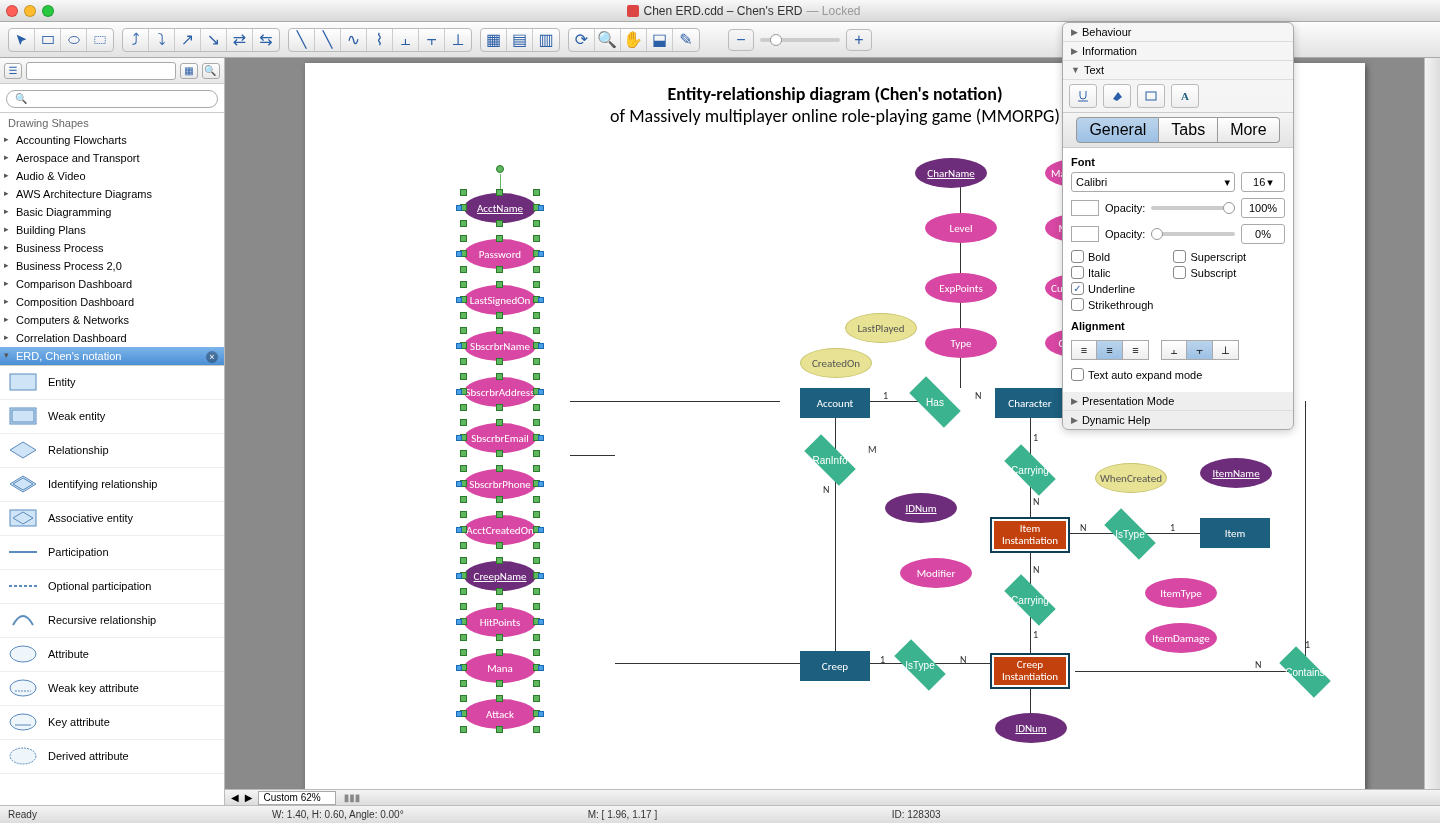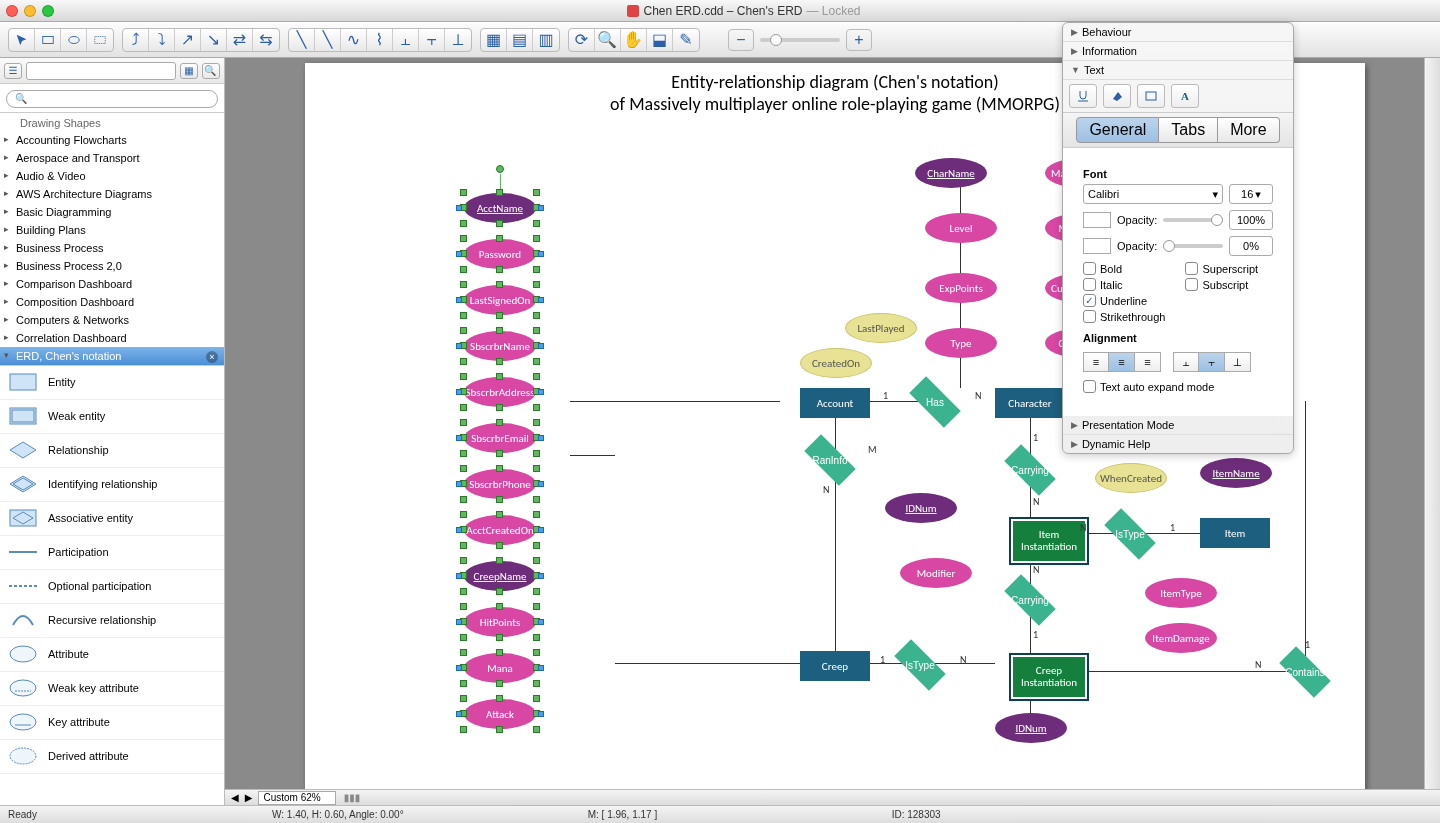--- a/index.html
+++ b/index.html
@@ -27,44 +27,44 @@
 
 .main { display:flex; height: calc(100% - 22px - 36px - 18px); }
 
 
 .sidebar { width:225px; background:#fff; border-right:1px solid #bbb; display:flex; flex-direction:column; overflow:hidden;}
 .sidebar-search1 { height:26px; border-bottom:1px solid #ccc; display:flex; align-items:center; padding:0 4px; gap:4px; background:linear-gradient(#fafafa,#e8e8e8);}
 .sidebar-search1 input { flex:1; height:18px; border:1px solid #aaa; border-radius:3px; font-size:10px; padding:0 4px;}
 .small-icon{width:18px;height:16px;border:1px solid #aaa;border-radius:3px;background:linear-gradient(#fff,#e8e8e8);display:flex;align-items:center;justify-content:center;font-size:10px;color:#2b5fa8;}
 .sidebar-search2 { padding:4px 6px; border-bottom:1px solid #ccc;}
 .sidebar-search2 input{ width:100%; height:18px; border:1px solid #aaa; border-radius:10px; font-size:10px; padding:0 18px 0 8px;}
-.side-heading{ font-size:11px; color:#666; padding:4px 20px 2px; }
+.side-heading{ font-size:11px; color:#666; padding:4px 8px 2px; }
 .side-list{ overflow-y:auto; flex:0 0 auto; }
 .side-item{ font-size:11px; padding:3px 8px 3px 16px; position:relative; cursor:default;}
 .side-item::before{content:"▸"; position:absolute; left:4px; top:3px; font-size:9px; color:#555;}
 .side-item.open::before{content:"▾";}
 .side-item.sel{ background:linear-gradient(#7db4ea,#4a8fd6); color:#fff;}
 .side-item.sel .close-x{position:absolute;right:6px;top:4px;width:12px;height:12px;border-radius:50%;background:rgba(0,0,0,.3);color:#fff;font-size:9px;display:flex;align-items:center;justify-content:center;}
 
 .shape-list{ overflow-y:auto; flex:1; border-top:1px solid #ccc;}
 .shape-row{ display:flex; align-items:center; height:34px; border-bottom:1px solid #eee; padding:0 8px; gap:10px; font-size:11px;}
 .shape-icon{ width:30px; height:24px; display:flex;align-items:center;justify-content:center;}
 
 
 .canvas-wrap{ flex:1; position:relative; background:#8a8a8a; overflow:hidden;}
 .page{ position:absolute; left:80px; top:5px; width:1060px; height:780px; background:#fff; box-shadow:2px 2px 6px rgba(0,0,0,.4);}
-.page h1{ font-family: Calibri, sans-serif; font-weight:normal; font-size:18px; text-align:center; padding-top:8px;}
+.page h1{ font-family: Calibri, sans-serif; font-weight:bold; font-size:18px; text-align:center; padding-top:20px;}
 .page h2{ font-family: Calibri, sans-serif; font-weight:normal; font-size:18px; text-align:center; }
 
 .node{ position:absolute; font-family: Calibri, sans-serif; font-size:11px; color:#fff; display:flex;align-items:center;justify-content:center;text-align:center;}
 .attr{ width:72px; height:30px; background:#d847a3; border-radius:50%; }
 .attr.key{ background:#6e2d7a; text-decoration:underline;}
 .attr.yellow{ background:#e8e394; color:#555; border:1px solid #c9c46e;}
 .entity{ width:70px; height:30px; background:#1c5f7e; }
-.entity.weak{ width:80px; height:48px; border:2px solid #0f3f56; background:#15803d; box-shadow: inset 0 0 0 2px #fff; margin-left: 19px;}
+.entity.weak{ width:80px; height:36px; border:2px solid #0f3f56; background:#c2410c; box-shadow: inset 0 0 0 2px #fff;}
 .entity.weak.txt{ line-height:1.1;}
 .rel{ width:70px; height:34px; position:absolute;}
 .rel .diamond{ width:100%; height:100%; background:#3bb38f; transform:rotate(45deg) scale(.7,.7); position:absolute;}
 .rel .label{position:relative;color:#fff;font-size:10px;width:100%;height:100%;display:flex;align-items:center;justify-content:center;}
 .card{position:absolute;font-size:10px;color:#333;font-family:Calibri,sans-serif;}
 
 
 .selcol{ position:absolute; left:145px; top:130px; width:100px;}
 .selcol .attr{ margin:0 auto 16px; position:relative;}
 .handle{ position:absolute; width:7px; height:7px; background:#5fb85f; border:1px solid #2a7a2a;}
@@ -86,21 +86,21 @@
 .insp-row{ padding:3px 8px; border-bottom:1px solid #ddd; display:flex; align-items:center; gap:4px;}
 .insp-row .tri{font-size:9px;color:#666;}
 .insp-toolbar{display:flex;gap:6px;padding:4px 6px;border-bottom:1px solid #ccc;}
 .insp-btn{width:28px;height:24px;border:1px solid #bbb;border-radius:3px;background:linear-gradient(#fff,#eee);display:flex;align-items:center;justify-content:center;color:#2b5fa8;}
 .insp-tabs{display:flex;justify-content:center;gap:0;padding:4px 0;border-bottom:1px solid #ccc;background:linear-gradient(#f4f4f4,#e4e4e4);}
 .insp-tab{padding:3px 12px;border:1px solid #999;background:linear-gradient(#fff,#e8e8e8);font-size:16px;}
 .insp-tab.active{background:linear-gradient(#bcd4ec,#9cc0e4);}
 .insp-tab:first-child{border-radius:4px 0 0 4px;}
 .insp-tab:last-child{border-radius:0 4px 4px 0;border-left:none;}
 .insp-tab:not(:first-child){border-left:none;}
-.insp-body{padding:20px;background:#fff;}
+.insp-body{padding:8px;background:#fff;}
 .insp-label{font-weight:bold;font-size:11px;margin-bottom:4px;display:block;}
 .field-row{display:flex;gap:6px;margin-bottom:6px;align-items:center;}
 .select{flex:1;height:20px;border:1px solid #aaa;border-radius:3px;background:#fff;font-size:11px;padding:0 4px;display:flex;align-items:center;justify-content:space-between;}
 .numbox{width:44px;height:20px;border:1px solid #aaa;border-radius:3px;background:#fff;font-size:11px;display:flex;align-items:center;justify-content:center;}
 .swatch{width:28px;height:16px;border:1px solid #aaa;background:#fff;}
 .slider{flex:1;height:4px;background:#ccc;border-radius:2px;position:relative;}
 .slider .thumb{position:absolute;top:-4px;width:12px;height:12px;border-radius:50%;background:#fff;border:1px solid #999;}
 .chk-row{display:flex;align-items:center;gap:4px;font-size:11px;margin-bottom:3px;}
 .chk{width:13px;height:13px;border:1px solid #888;border-radius:3px;background:#fff;display:flex;align-items:center;justify-content:center;font-size:10px;color:#2b5fa8;}
 .chk.on::after{content:"✓";}

